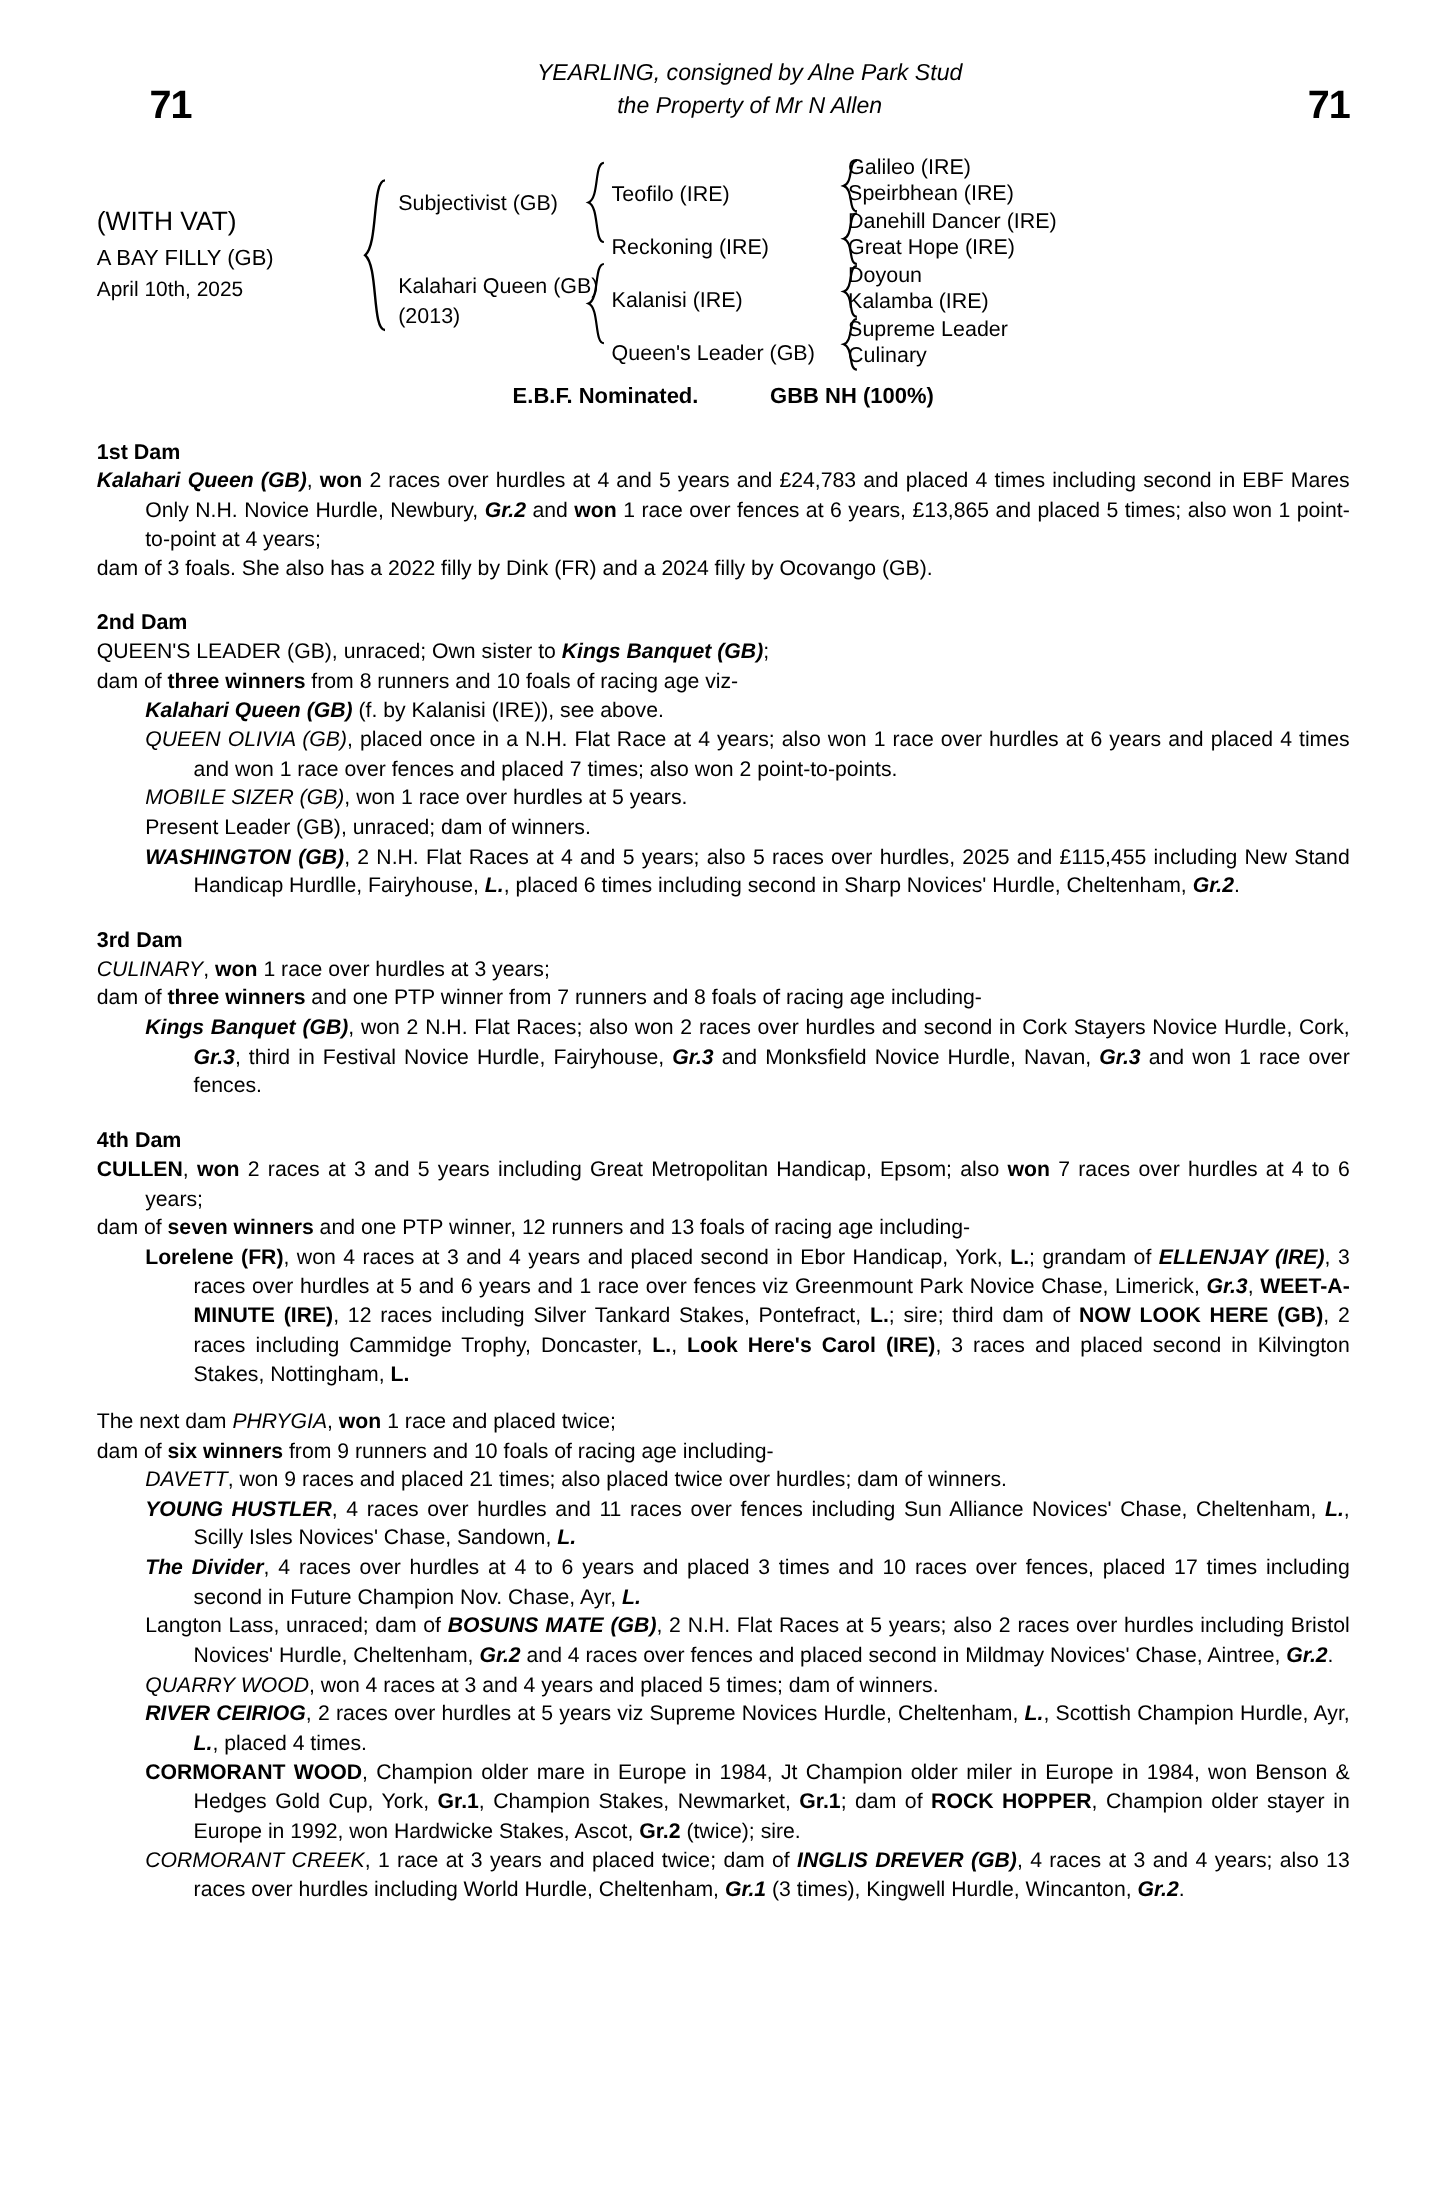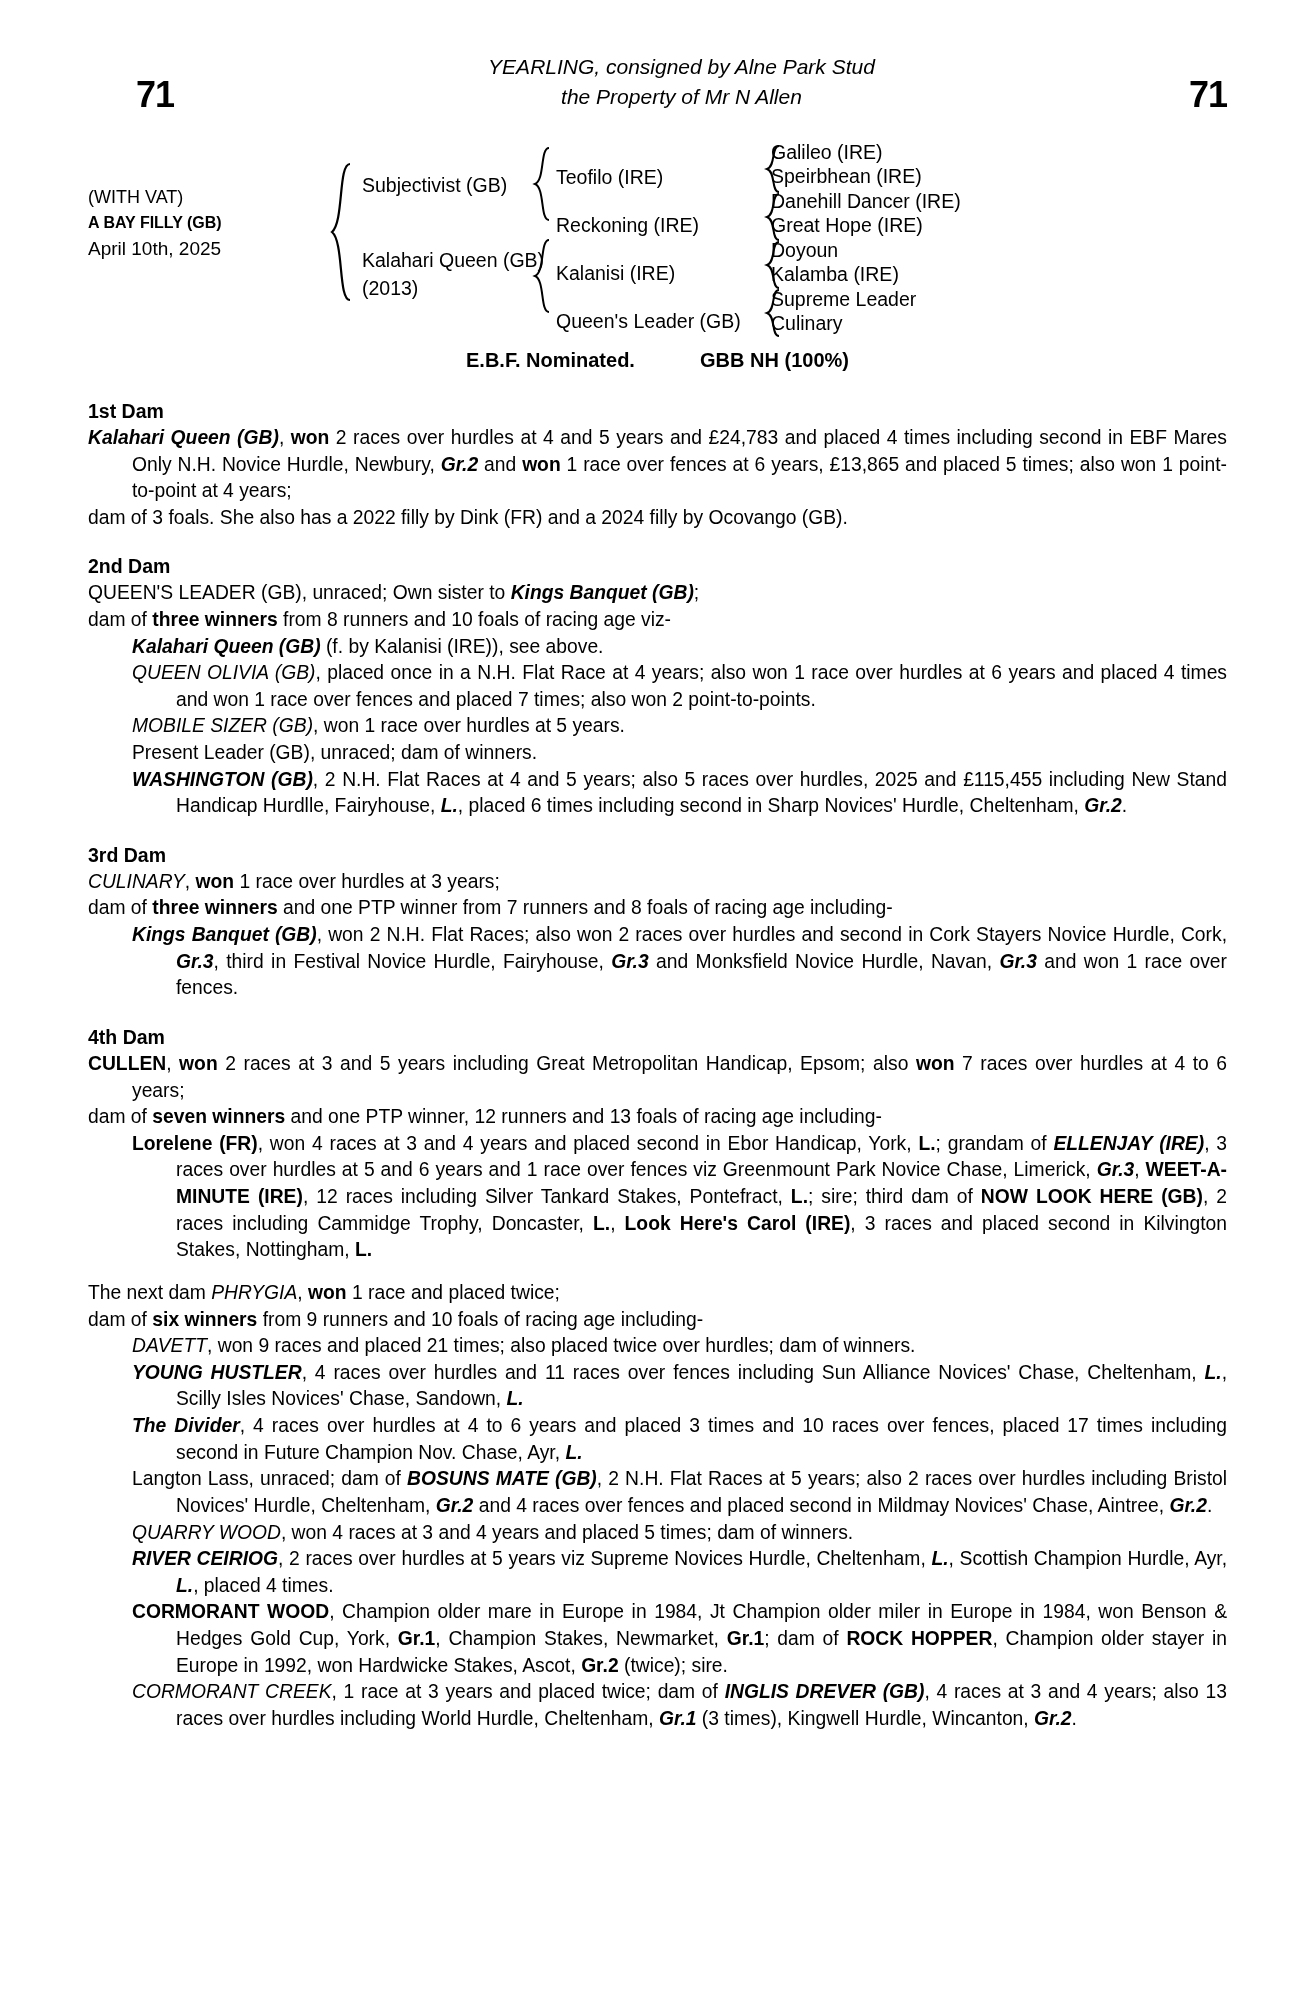--- a/index.html
+++ b/index.html
@@ -56,22 +56,22 @@
   .ped-col {
     position: absolute;
     top: 0;
   }
   .ped-subject {
     left: 0;
     top: 46px;
     width: 230px;
     line-height: 1.5;
   }
-  .ped-subject .vat { font-size: 18px; }
-  .ped-subject .name { font-weight: bold; font-size: 16px; }
+  .ped-subject .vat { font-size: 24px; }
+  .ped-subject .name { font-weight: normal; font-size: 20px; }
   .ped-subject .dob { font-size: 19px; }
 
   .brace {
     position: absolute;
     font-size: 19px;
     line-height: 1;
   }
   
   .brace-outer {
     left: 240px;

